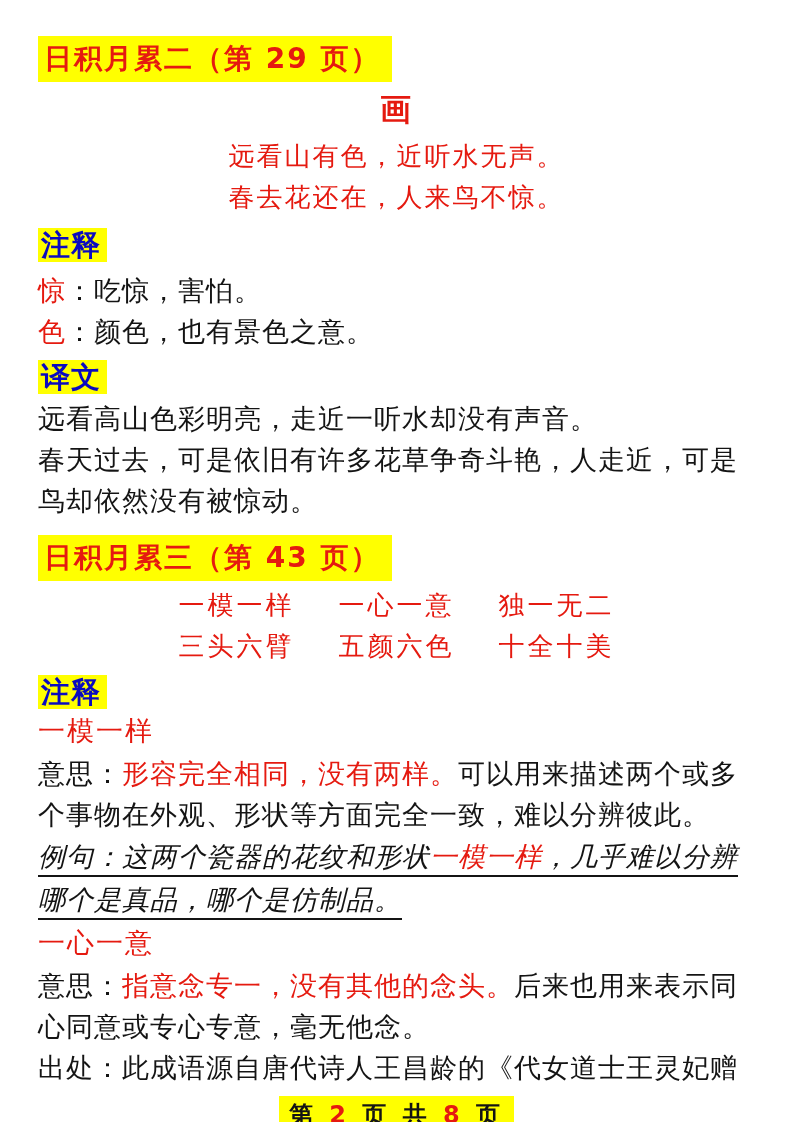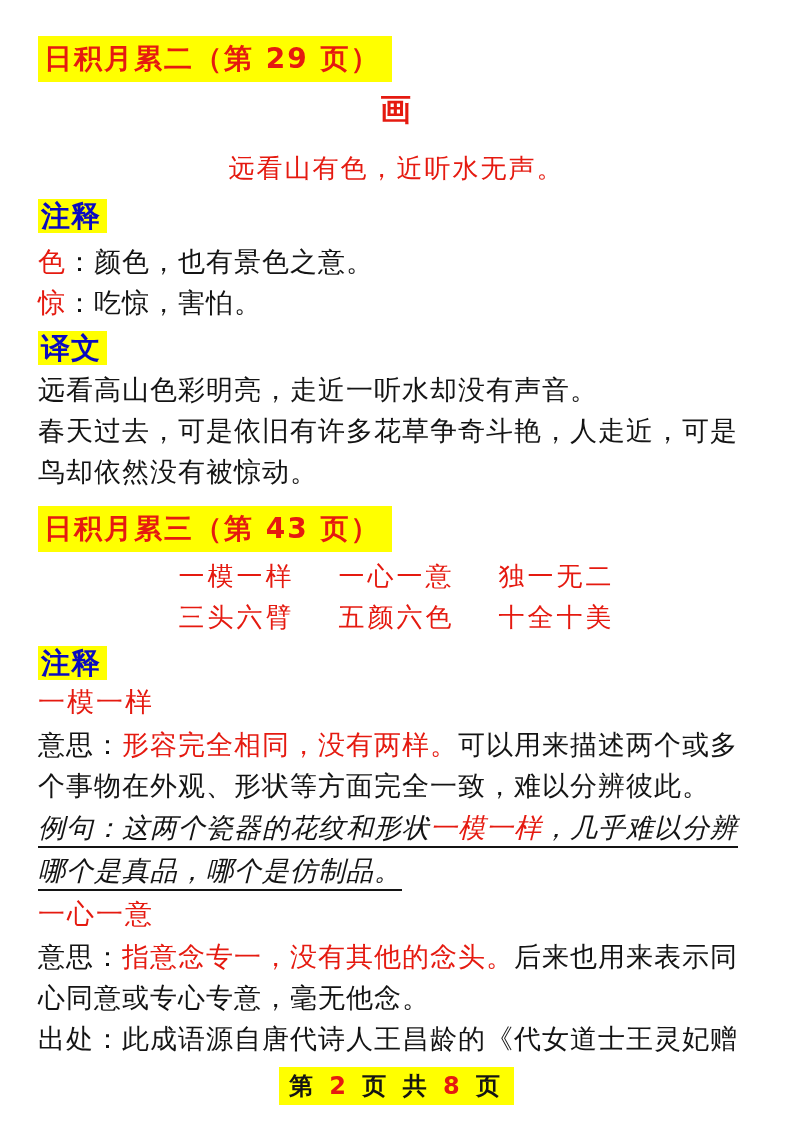--- a/index.html
+++ b/index.html
@@ -15,21 +15,21 @@
   }
   .badge { display: inline-block; background: #ffff00; }
   .header-badge {
     font-size: 28px; font-weight: bold; color: #e51a10;
     padding: 6px 12px 6px 6px; letter-spacing: 2px; line-height: 34px;
   }
   .poem-title {
     text-align: center; color: #e51a10; font-size: 31px;
     font-weight: bold; margin-top: 8px; line-height: 38px; letter-spacing: 2px;
   }
-  .poem { margin-top: 20px; }
+  .poem { margin-top: 8px; }
   .poem-line {
     text-align: center; color: #e51a10; font-size: 26px;
     line-height: 41px; letter-spacing: 2px;
   }
   .section-badge {
     font-size: 29px; font-weight: bold; color: #0a0ac0;
     padding: 2px 6px 2px 3px; margin-top: 8px; line-height: 30px; letter-spacing: 1px;
   }
   .first-badge { margin-top: 10px; }
   .body-block { margin-top: 8px; }
@@ -62,29 +62,30 @@
 <div class="page">
 
   <div>
     <span class="badge header-badge">日积月累二（第 29 页）</span>
   </div>
 
   <div class="poem-title">画</div>
 
   <div class="poem">
     <div class="poem-line">远看山有色，近听水无声。</div>
+    <div class="poem-line">春去花还在，人来鸟不惊。</div>
   </div>
 
   <div>
     <span class="badge section-badge first-badge">注释</span>
   </div>
 
   <div class="body-block">
+    <div class="line"><span class="red">惊</span><span>：吃惊，害怕。</span></div>
     <div class="line"><span class="red">色</span><span>：颜色，也有景色之意。</span></div>
-    <div class="line"><span class="red">惊</span><span>：吃惊，害怕。</span></div>
   </div>
 
   <div>
     <span class="badge section-badge">译文</span>
   </div>
 
   <div class="tight-block">
     <div class="line">远看高山色彩明亮，走近一听水却没有声音。</div>
     <div class="line">春天过去，可是依旧有许多花草争奇斗艳，人走近，可是</div>
     <div class="line">鸟却依然没有被惊动。</div>

